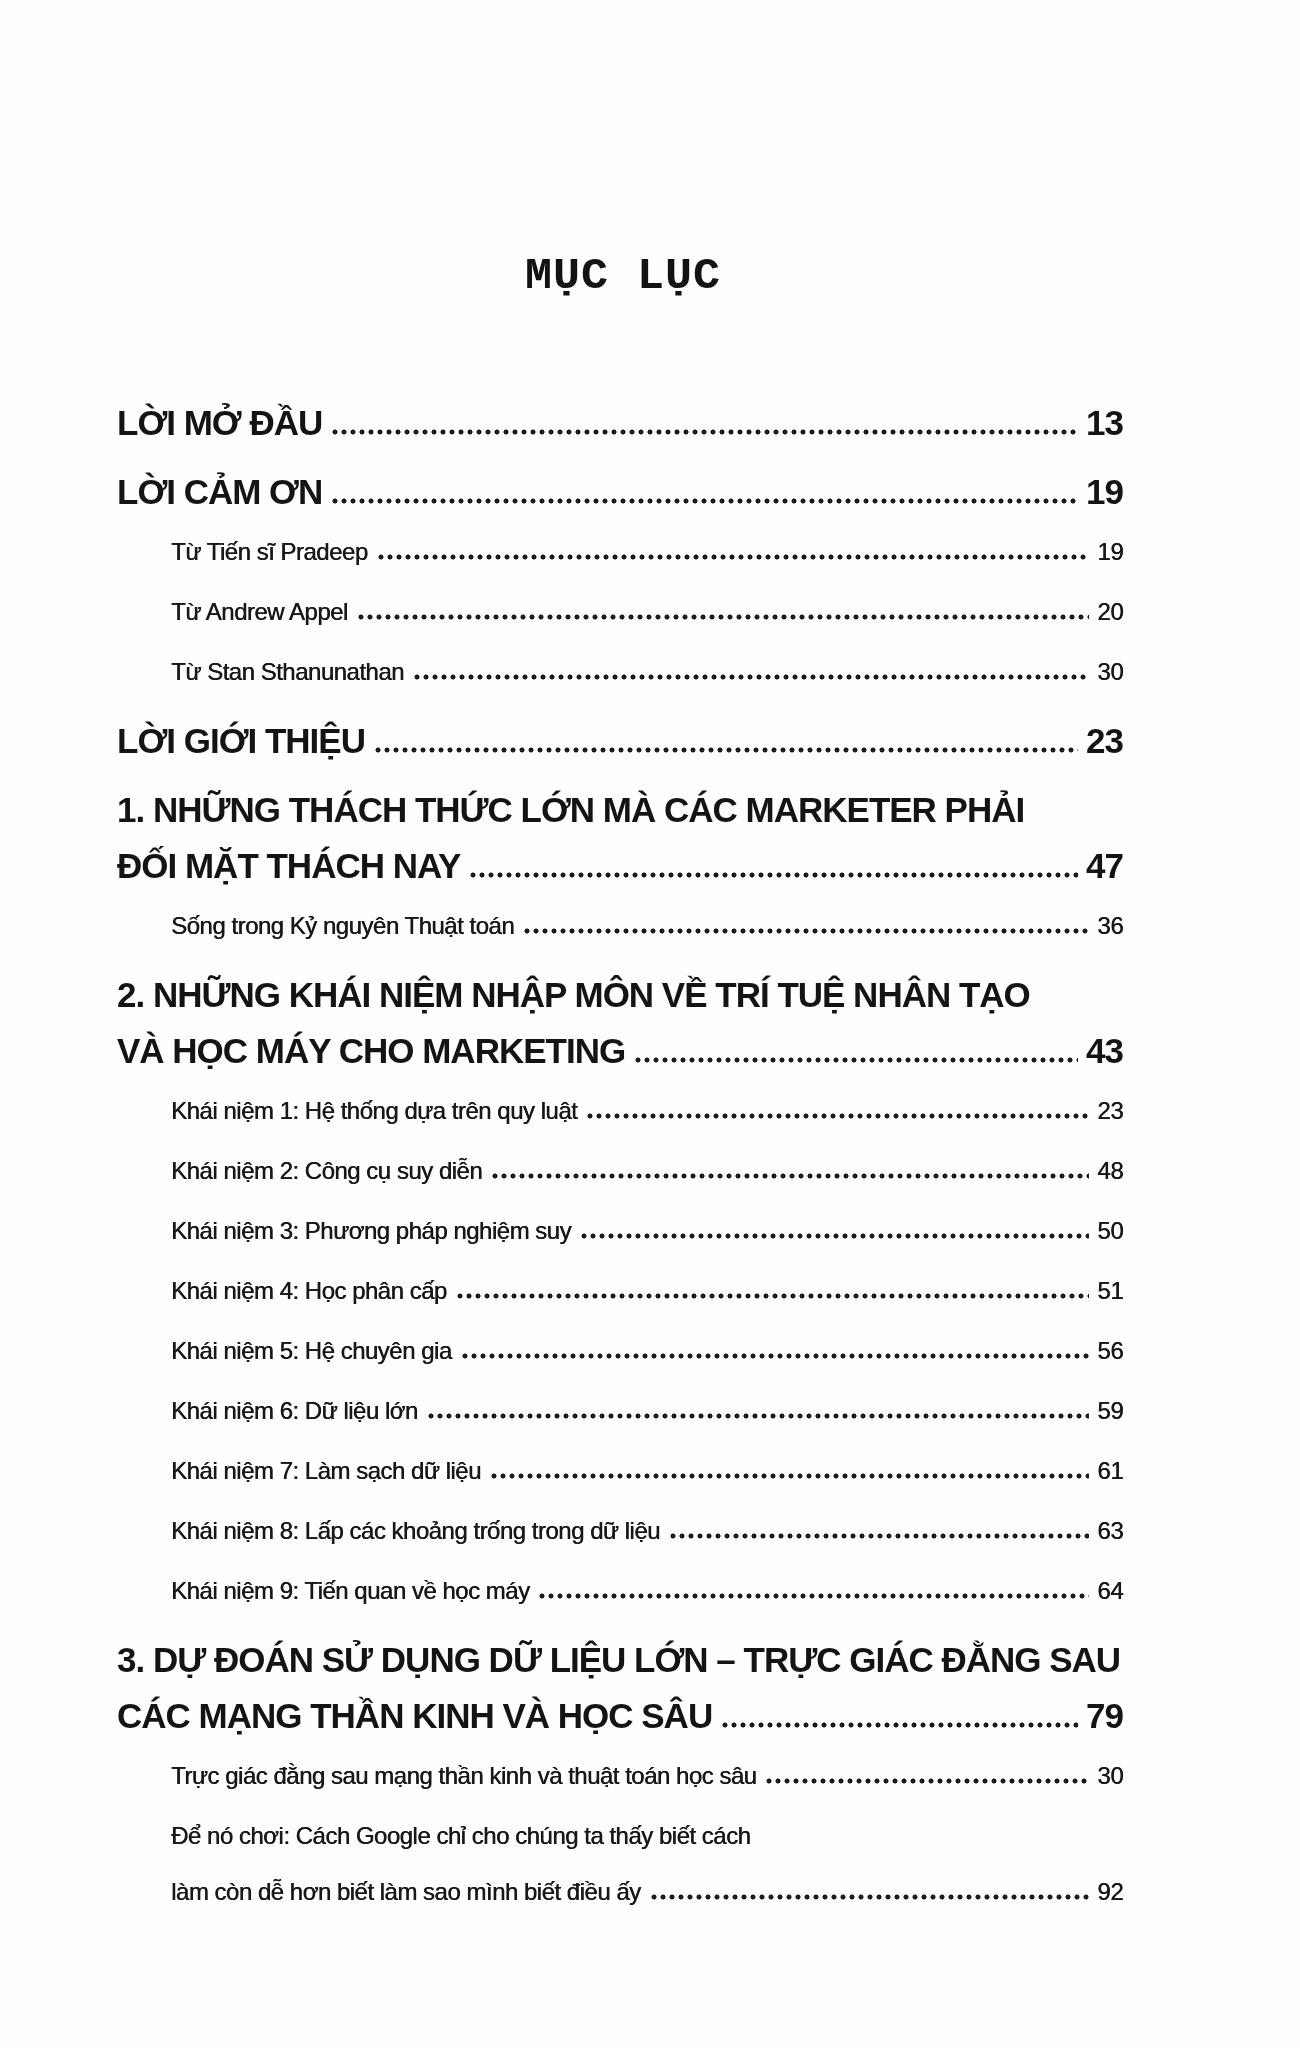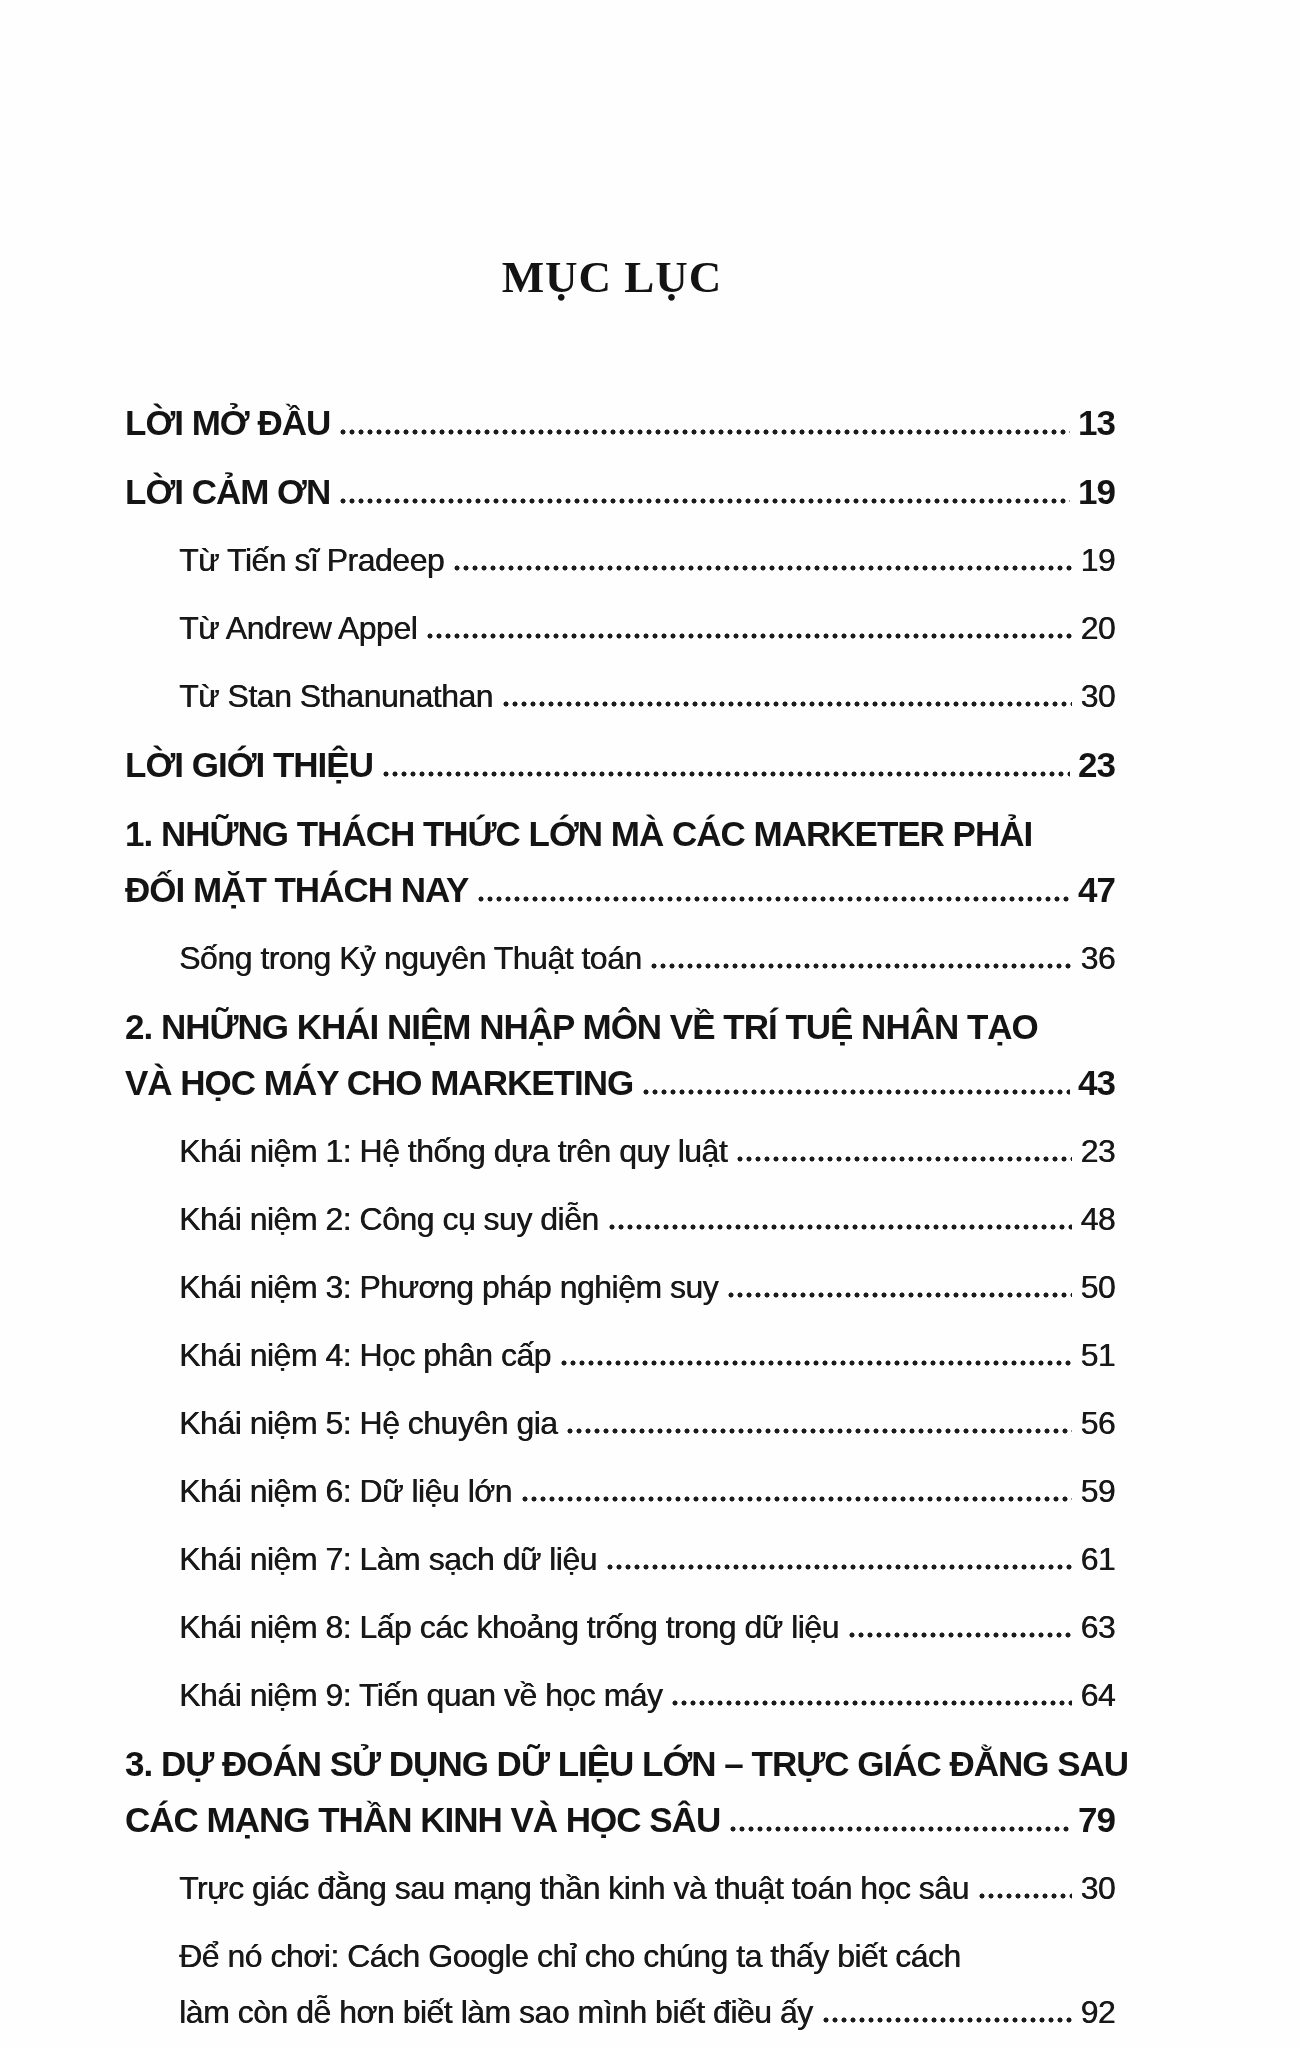--- a/index.html
+++ b/index.html
@@ -11,51 +11,51 @@
   }
   .page {
     position: relative;
     width: 1300px; height: 2048px;
     background: #fefefe;
     color: #161616;
     overflow: hidden;
   }
   .title {
     position: absolute;
-    top: 251px; left: 105px; width: 1014px;
+    top: 251px; left: 116px; width: 1014px;
     margin: 0;
     text-align: center;
-    font-family: Liberation Serif, serif;
+    font-family: Liberation Mono, monospace;
     font-weight: bold;
     font-size: 45px;
     letter-spacing: 1px;
     color: #131313;
     white-space: nowrap;
   }
   .toc {
     position: absolute;
     top: 382px; left: 113px; width: 1014px;
   }
-  .entry { margin: 12px; }
+  .entry { margin: 4px; }
   .entry .line {
     display: flex;
     align-items: baseline;
     line-height: 56px;
     white-space: nowrap;
   }
   .entry.chapter {
     margin-top: 13px;
     font-size: 35px;
     font-weight: bold;
     letter-spacing: -1px;
     color: #141414;
   }
   .entry.sub {
     padding-left: 54px;
-    font-size: 32px;
+    font-size: 24px;
     font-weight: normal;
     letter-spacing: -0.5px;
     color: #181818;
     
     text-shadow: 0.5px 0 0 currentColor;
   }
   .txt { flex: 0 0 auto; }
   .leader {
     flex: 1 1 24px;
     min-width: 0;

